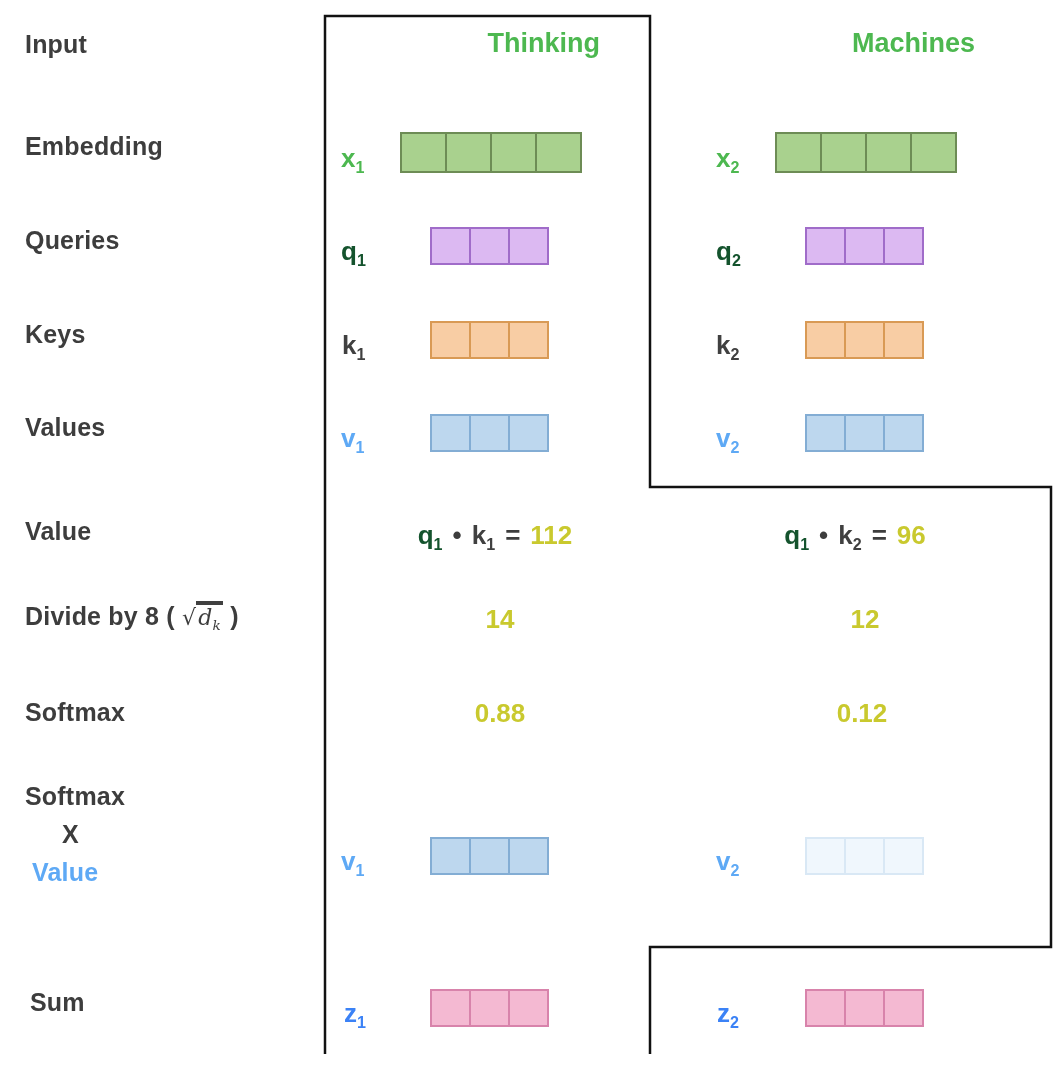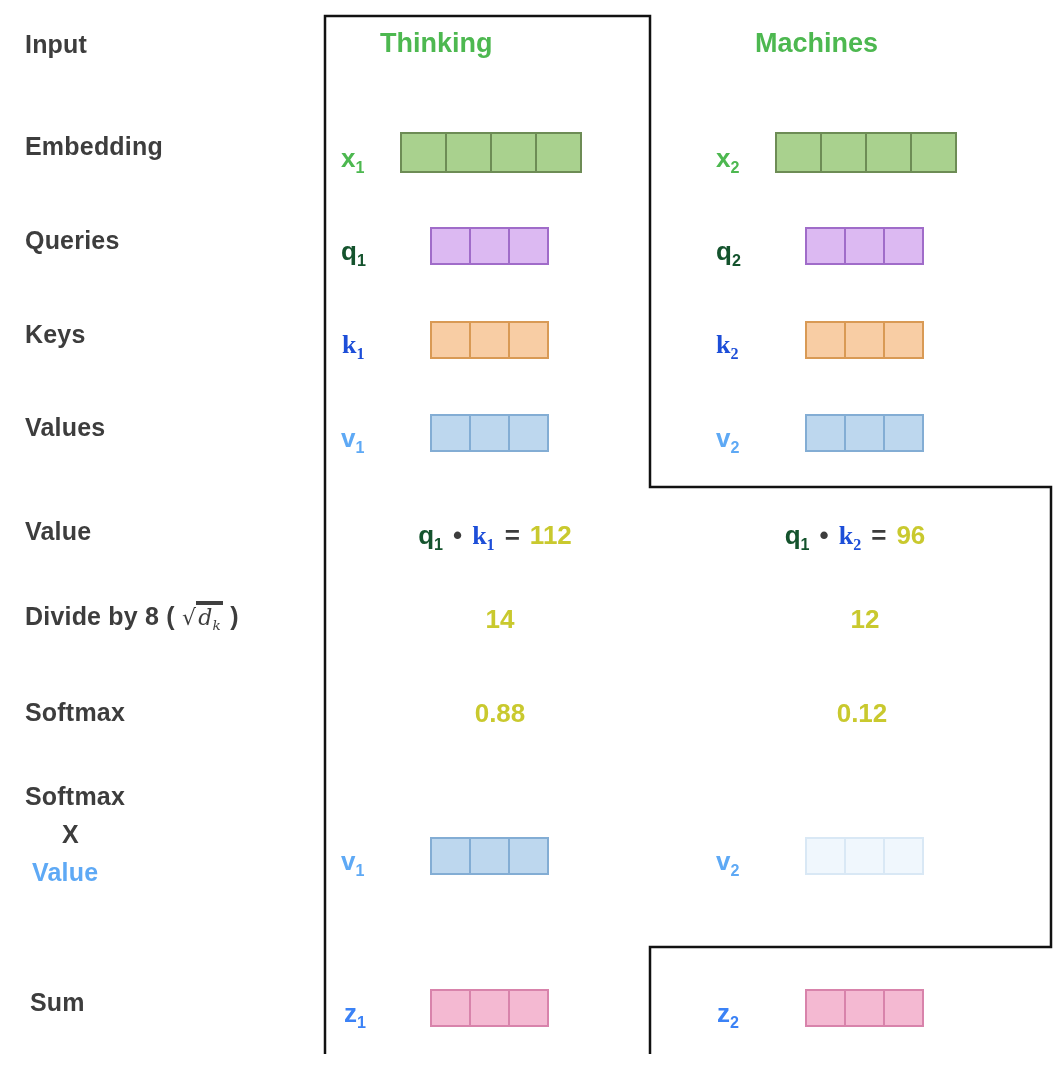--- a/index.html
+++ b/index.html
@@ -22,21 +22,21 @@
     font-weight: 600;
     color: #3d3d3d;
     letter-spacing: 0.2px;
     white-space: nowrap;
   }
 
   
   .col-title {
     position: absolute;
     width: 220px;
-    text-align: left;
+    text-align: right;
     font-size: 27px;
     font-weight: 700;
     color: #4db850;
   }
 
   
   .vlabel {
     position: absolute;
     font-size: 26px;
     font-weight: 700;
@@ -53,21 +53,21 @@
 
   .c-green  { background: #a9d18e; border-color: #6d8c55; }
   .c-purple { background: #dcb9f2; border-color: #a06cc9; }
   .c-orange { background: #f8cda4; border-color: #d99a55; }
   .c-blue   { background: #bdd7ee; border-color: #83add4; }
   .c-bluef  { background: #f0f7fd; border-color: #d9e8f5; }
   .c-pink   { background: #f4b9d2; border-color: #d883ab; }
 
   .green  { color: #4db850; }
   .purple { color: #14532d; }
-  .orange { color: #1d4ed8; font-family: Liberation Serif, serif; }
+  .orange { color: #404040; }
   .blue   { color: #5ea9f5; }
   .pink   { color: #3b82f6; }
   .yellow { color: #c9c92e; }
   .dark   { color: #3d3d3d; }
 
   
   .score {
     position: absolute;
     font-size: 26px;
     font-weight: 700;

